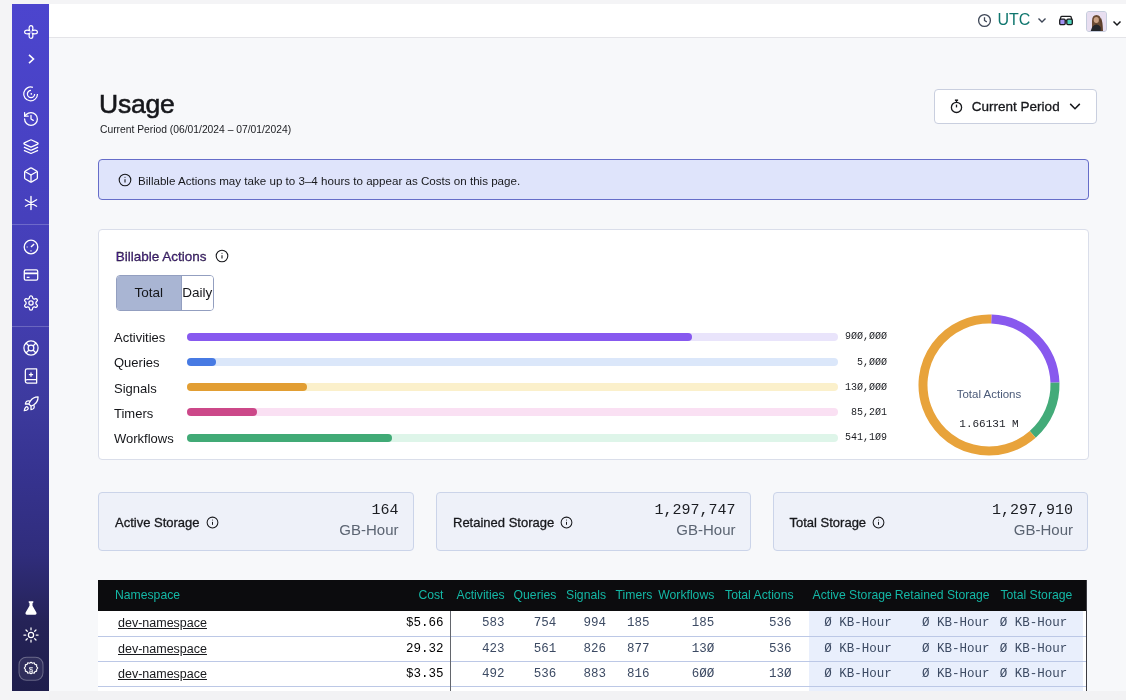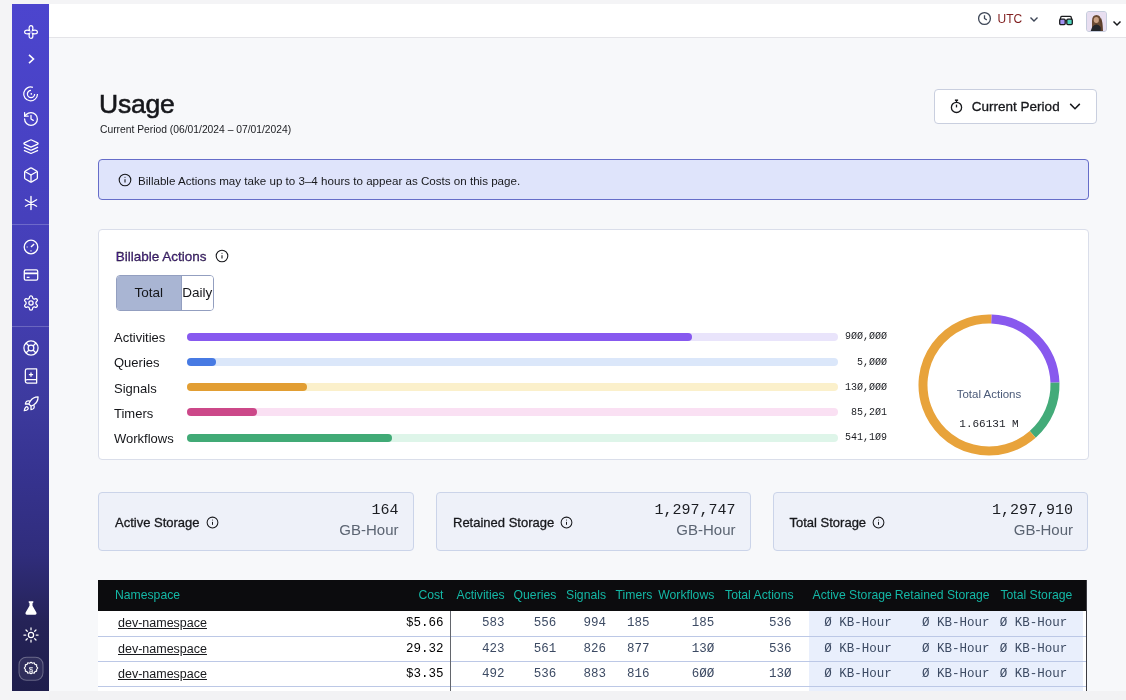--- a/index.html
+++ b/index.html
@@ -284,21 +284,21 @@
     <div class="hcell" style="left:613.5px; width:82px;">Total Actions</div>
     <div class="hcell" style="left:713.8px; width:80px;">Active Storage</div>
     <div class="hcell" style="left:795.6px; width:96px;">Retained Storage</div>
     <div class="hcell" style="left:886.3px; width:88px;">Total Storage</div>
   </div>
   <div class="trow">
     <div class="bluezone"></div>
     <div class="ns">dev-namespace</div>
     <div class="ccell mono" style="left:265.5px;width:80px;">$5.66</div>
     <div class="ccell mono num" style="left:346.6px;width:60px;">583</div>
-    <div class="ccell mono num" style="left:400.3px;width:58px;">556</div>
+    <div class="ccell mono num" style="left:400.3px;width:58px;">754</div>
     <div class="ccell mono num" style="left:452px;width:56px;padding-left:28px;">994</div>
     <div class="ccell mono num" style="left:495.4px;width:56px;">185</div>
     <div class="ccell mono num" style="left:548.3px;width:68px;">185</div>
     <div class="ccell mono num" style="left:625.5px;width:68px;">536</div>
     <div class="ccell mono num" style="left:713.8px;width:80px;">Ø KB-Hour</div>
     <div class="ccell mono num" style="left:811.6px;width:80px;">Ø KB-Hour</div>
     <div class="ccell mono num" style="left:889.3px;width:80px;">Ø KB-Hour</div>
   </div>
   <div class="trow">
     <div class="bluezone"></div>
@@ -333,21 +333,21 @@
     </div>
   <div id="vline1"></div>
   <div id="tbl-right"></div>
 </div>
 
 <div class="abs" style="left:977px;top:11px;display:flex;align-items:center;gap:5.5px;">
   <svg width="15" height="15" viewBox="0 0 15 15" fill="none" stroke="#3d4656" stroke-width="1.3">
       <circle cx="7.5" cy="7.5" r="5.9"></circle>
       <path d="M7.5 4.2v3.3l2.3 1.4"></path>
     </svg>
-  <span style="font-size:12px;color:#7f1d1d;">UTC</span>
+  <span style="font-size:16px;color:#0f766e;">UTC</span>
   <svg width="12" height="12" viewBox="0 0 12 12" fill="none" stroke="#3d4656" stroke-width="1.4">
       <path d="M2.5 4.5L6 8l3.5-3.5"></path>
     </svg>
 </div>
 <svg class="abs" style="left:1058.5px;top:14.5px" width="14" height="13" viewBox="0 0 14 13">
   <path d="M1.2 4.5 L1.8 2.2 Q2 1.3 3 1.3 L11 1.3 Q12 1.3 12.2 2.2 L12.8 4.5" fill="none" stroke="#1a1b1e" stroke-width="1.3"></path>
   <rect x="0.7" y="4.2" width="5.5" height="5.4" rx="1.1" fill="#a393f2" stroke="#1a1b1e" stroke-width="1.3"></rect>
   <rect x="7.8" y="4.2" width="5.5" height="5.4" rx="1.1" fill="#4fd5bd" stroke="#1a1b1e" stroke-width="1.3"></rect>
   <path d="M6.2 6 Q7 5.3 7.8 6" fill="none" stroke="#1a1b1e" stroke-width="1.2"></path>
 </svg>

